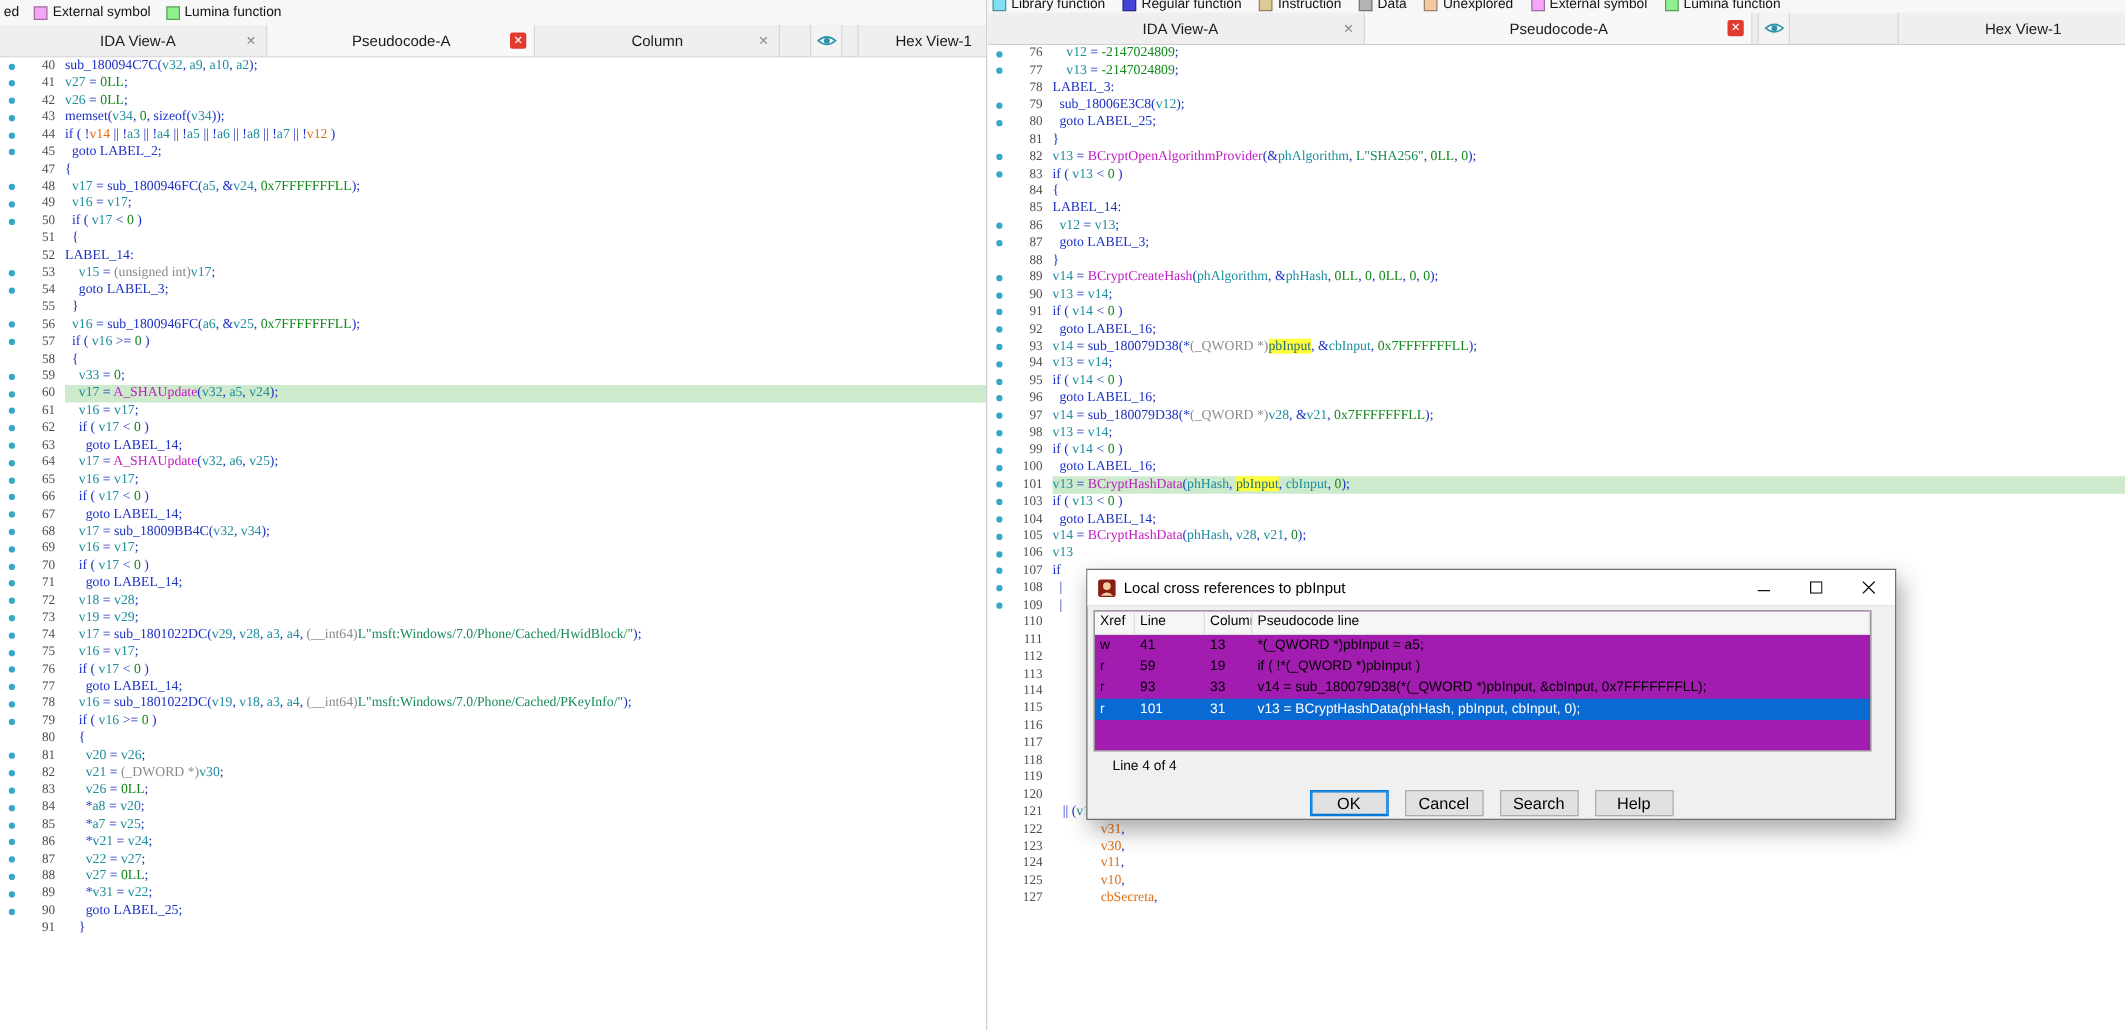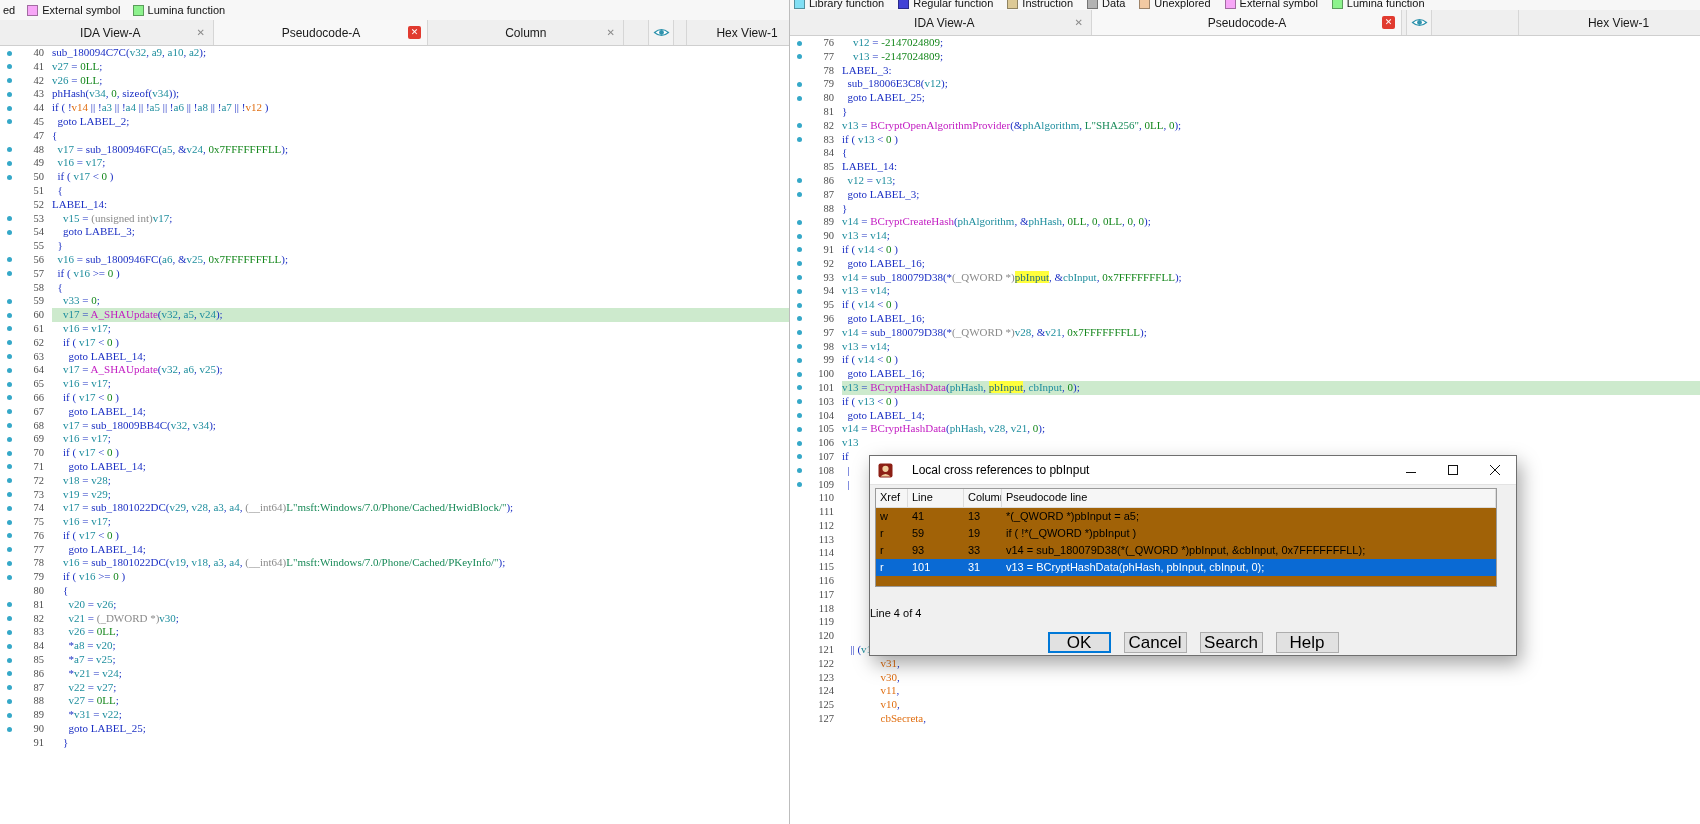--- a/index.html
+++ b/index.html
@@ -53,37 +53,37 @@
   .tk-n{color:#15871c}
   .tk-s{color:#188a58}
   .tk-m{color:#c21cc2}
   .tk-c{color:#8a8a8a}
   .tk-o{color:#e06f12}
   .tk-y{color:#266d7e;background:#ffff3c}
 
   
   #dialog{position:absolute;left:869px;top:455px;width:646px;height:199px;background:#f0f0f0;
     border:1px solid #6f6f6f;box-shadow:4px 8px 18px rgba(0,0,0,.35);z-index:10;font-size:11px;}
-  .dlg-titlebar{height:29px;background:#fff;display:flex;align-items:center;padding-left:8px;gap:19px;
+  .dlg-titlebar{height:29px;background:#fff;display:flex;align-items:center;padding-left:8px;gap:6px;
     border-bottom:1px solid #e3e3e3;box-sizing:border-box;}
   .dlg-icon{display:flex;align-items:center;}
   .dlg-title{font-size:12px;color:#000;flex:1;overflow:hidden;white-space:nowrap;}
   .cap-btn{width:42px;height:28px;display:flex;align-items:center;justify-content:center;}
-  .xref-list{position:absolute;left:5px;right:19px;top:32px;height:99px;background:#a16207;
+  .xref-list{position:absolute;left:5px;right:19px;top:32px;height:113px;background:#a21caf;
     border:1px solid #9a9a9a;overflow:hidden;box-sizing:border-box;}
   .xref-header{display:flex;height:18px;background:#f6f6f6;border-bottom:1px solid #dcdcdc;color:#000;}
   .xh{padding:2px 4px;border-right:1px solid #dcdcdc;overflow:hidden;white-space:nowrap;box-sizing:border-box;}
   .xref-row{display:flex;height:17px;line-height:17px;color:#000;}
   .xref-row.sel{background:#0a6ad4;color:#fff;}
   .xr{padding:0 4px;overflow:hidden;white-space:nowrap;box-sizing:border-box;}
   .c0{flex:0 0 32px}.c1{flex:0 0 56px}.c2{flex:0 0 38px}.c3{flex:1}
-  .dlg-status{position:absolute;left:0;top:151px;color:#000;}
+  .dlg-status{position:absolute;left:20px;top:151px;color:#000;}
   .dlg-buttons{position:absolute;left:0;right:0;top:176px;display:flex;justify-content:center;gap:13px;}
   .dlg-btn{width:63px;height:21px;background:#e1e1e1;border:1px solid #adadad;display:flex;
-    align-items:center;justify-content:center;font-size:17px;color:#000;box-sizing:border-box;}
+    align-items:center;justify-content:center;font-size:13px;color:#000;box-sizing:border-box;}
   .dlg-btn.default{border-color:#0078d7;box-shadow:inset 0 0 0 1px #0078d7;}
 </style>
 </head>
 <body>
 
 <div id="root">
 
   <div id="left-panel" class="panel">
     <div id="left-legend" class="legend-strip">
         <span class="legend-prefix">ed</span>
@@ -142,21 +142,21 @@
               <text x="6.5" y="9.5" font-size="7" font-family="monospace" fill="#4a6aa0" text-anchor="middle">0x</text>
             </svg>
           </span>
           <span class="tab-label">Hex View-1</span>
         </div>
       </div>
     <div id="left-code" class="code">
         <div class="code-line"><span class="gutter"><span class="dot"></span><span class="lnum">40</span></span><span class="ltext"><span class="tk-d">sub_180094C7C(</span><span class="tk-v">v32</span><span class="tk-d">, </span><span class="tk-v">a9</span><span class="tk-d">, </span><span class="tk-v">a10</span><span class="tk-d">, </span><span class="tk-v">a2</span><span class="tk-d">);</span></span></div>
         <div class="code-line"><span class="gutter"><span class="dot"></span><span class="lnum">41</span></span><span class="ltext"><span class="tk-v">v27</span><span class="tk-d"> = </span><span class="tk-n">0LL</span><span class="tk-d">;</span></span></div>
         <div class="code-line"><span class="gutter"><span class="dot"></span><span class="lnum">42</span></span><span class="ltext"><span class="tk-v">v26</span><span class="tk-d"> = </span><span class="tk-n">0LL</span><span class="tk-d">;</span></span></div>
-        <div class="code-line"><span class="gutter"><span class="dot"></span><span class="lnum">43</span></span><span class="ltext"><span class="tk-d">phHash(</span><span class="tk-v">v34</span><span class="tk-d">, </span><span class="tk-n">0</span><span class="tk-d">, sizeof(</span><span class="tk-v">v34</span><span class="tk-d">));</span></span></div>
+        <div class="code-line"><span class="gutter"><span class="dot"></span><span class="lnum">43</span></span><span class="ltext"><span class="tk-d">memset(</span><span class="tk-v">v34</span><span class="tk-d">, </span><span class="tk-n">0</span><span class="tk-d">, sizeof(</span><span class="tk-v">v34</span><span class="tk-d">));</span></span></div>
         <div class="code-line"><span class="gutter"><span class="dot"></span><span class="lnum">44</span></span><span class="ltext"><span class="tk-d">if ( !</span><span class="tk-o">v14</span><span class="tk-d"> || !</span><span class="tk-v">a3</span><span class="tk-d"> || !</span><span class="tk-v">a4</span><span class="tk-d"> || !</span><span class="tk-v">a5</span><span class="tk-d"> || !</span><span class="tk-v">a6</span><span class="tk-d"> || !</span><span class="tk-v">a8</span><span class="tk-d"> || !</span><span class="tk-v">a7</span><span class="tk-d"> || !</span><span class="tk-o">v12</span><span class="tk-d"> )</span></span></div>
         <div class="code-line"><span class="gutter"><span class="dot"></span><span class="lnum">45</span></span><span class="ltext"><span class="tk-d">  goto LABEL_2;</span></span></div>
         <div class="code-line"><span class="gutter"><span class="lnum">47</span></span><span class="ltext"><span class="tk-d">{</span></span></div>
         <div class="code-line"><span class="gutter"><span class="dot"></span><span class="lnum">48</span></span><span class="ltext"><span class="tk-d">  </span><span class="tk-v">v17</span><span class="tk-d"> = sub_1800946FC(</span><span class="tk-v">a5</span><span class="tk-d">, &amp;</span><span class="tk-v">v24</span><span class="tk-d">, </span><span class="tk-n">0x7FFFFFFFLL</span><span class="tk-d">);</span></span></div>
         <div class="code-line"><span class="gutter"><span class="dot"></span><span class="lnum">49</span></span><span class="ltext"><span class="tk-d">  </span><span class="tk-v">v16</span><span class="tk-d"> = </span><span class="tk-v">v17</span><span class="tk-d">;</span></span></div>
         <div class="code-line"><span class="gutter"><span class="dot"></span><span class="lnum">50</span></span><span class="ltext"><span class="tk-d">  if ( </span><span class="tk-v">v17</span><span class="tk-d"> &lt; </span><span class="tk-n">0</span><span class="tk-d"> )</span></span></div>
         <div class="code-line"><span class="gutter"><span class="lnum">51</span></span><span class="ltext"><span class="tk-d">  {</span></span></div>
         <div class="code-line"><span class="gutter"><span class="lnum">52</span></span><span class="ltext"><span class="tk-d">LABEL_14:</span></span></div>
         <div class="code-line"><span class="gutter"><span class="dot"></span><span class="lnum">53</span></span><span class="ltext"><span class="tk-d">    </span><span class="tk-v">v15</span><span class="tk-d"> = </span><span class="tk-c">(unsigned int)</span><span class="tk-v">v17</span><span class="tk-d">;</span></span></div>
         <div class="code-line"><span class="gutter"><span class="dot"></span><span class="lnum">54</span></span><span class="ltext"><span class="tk-d">    goto LABEL_3;</span></span></div>

